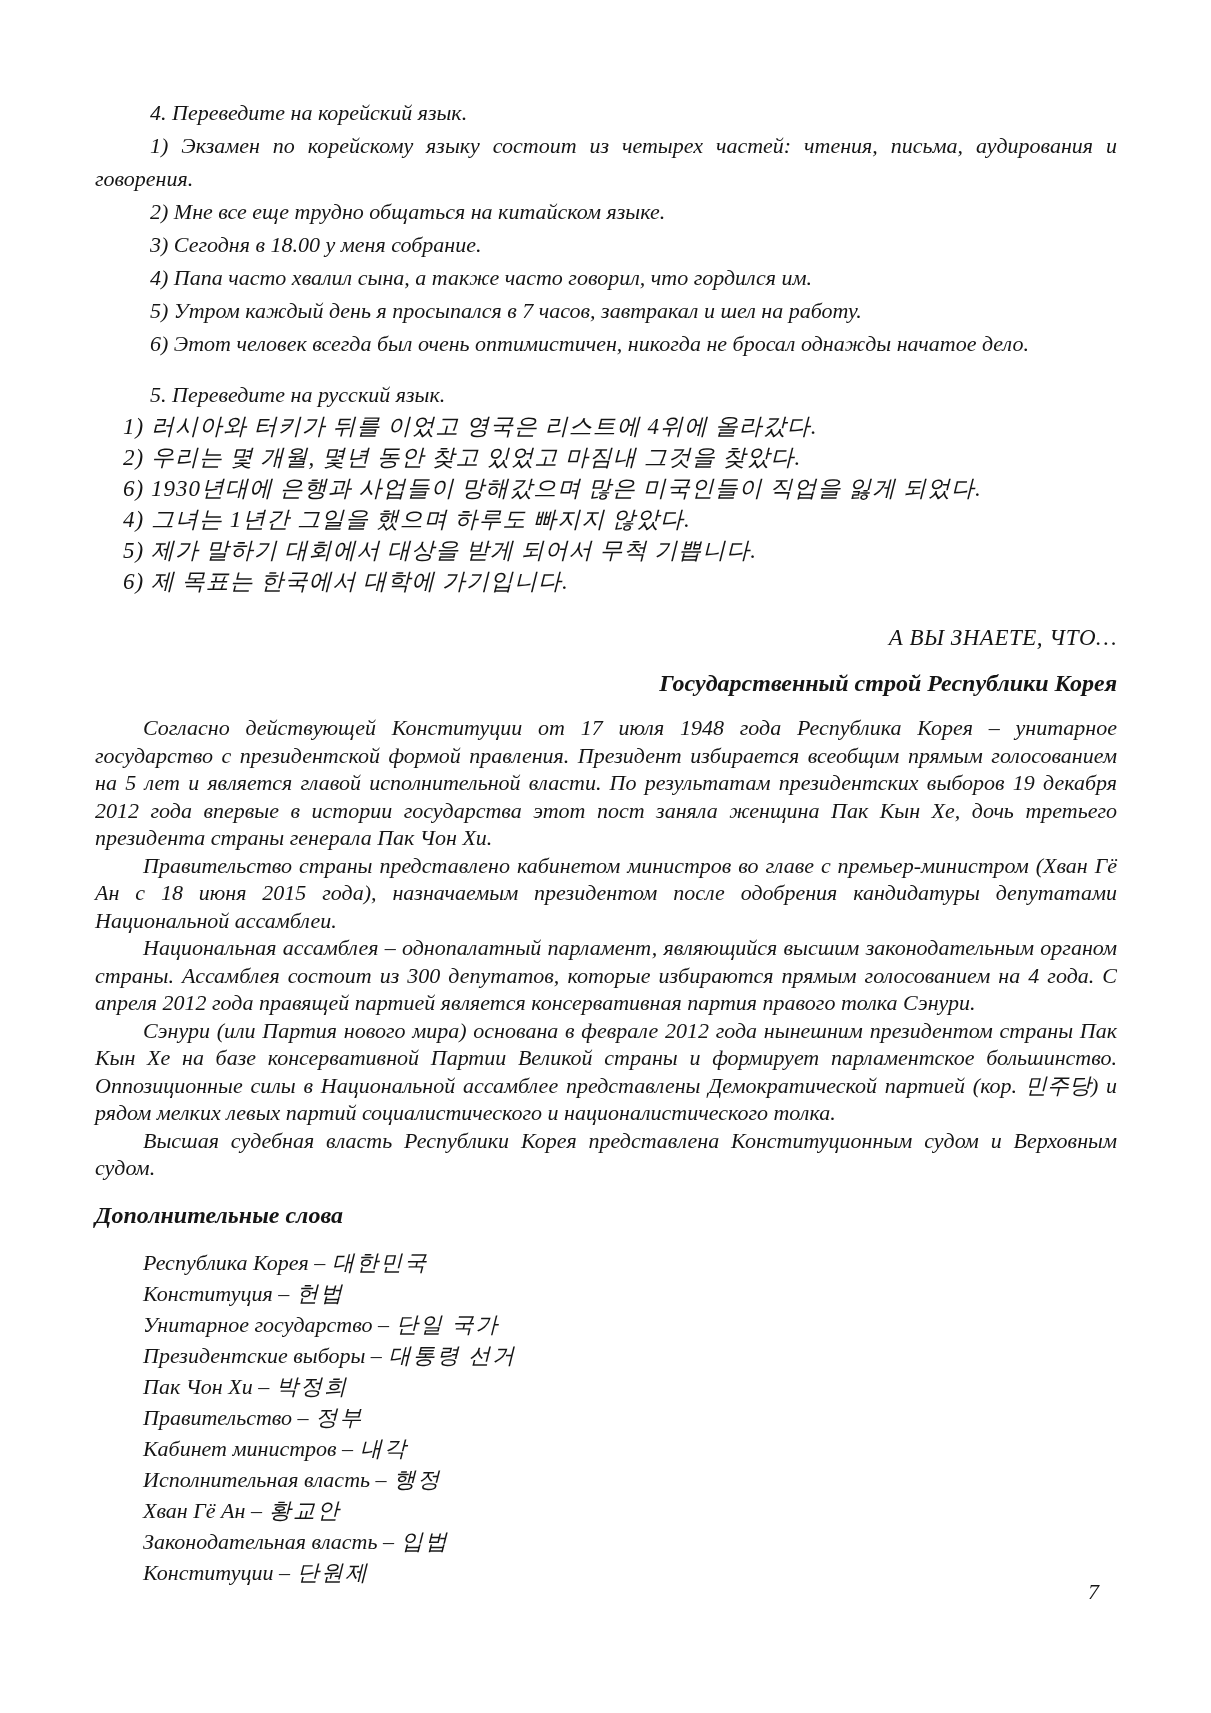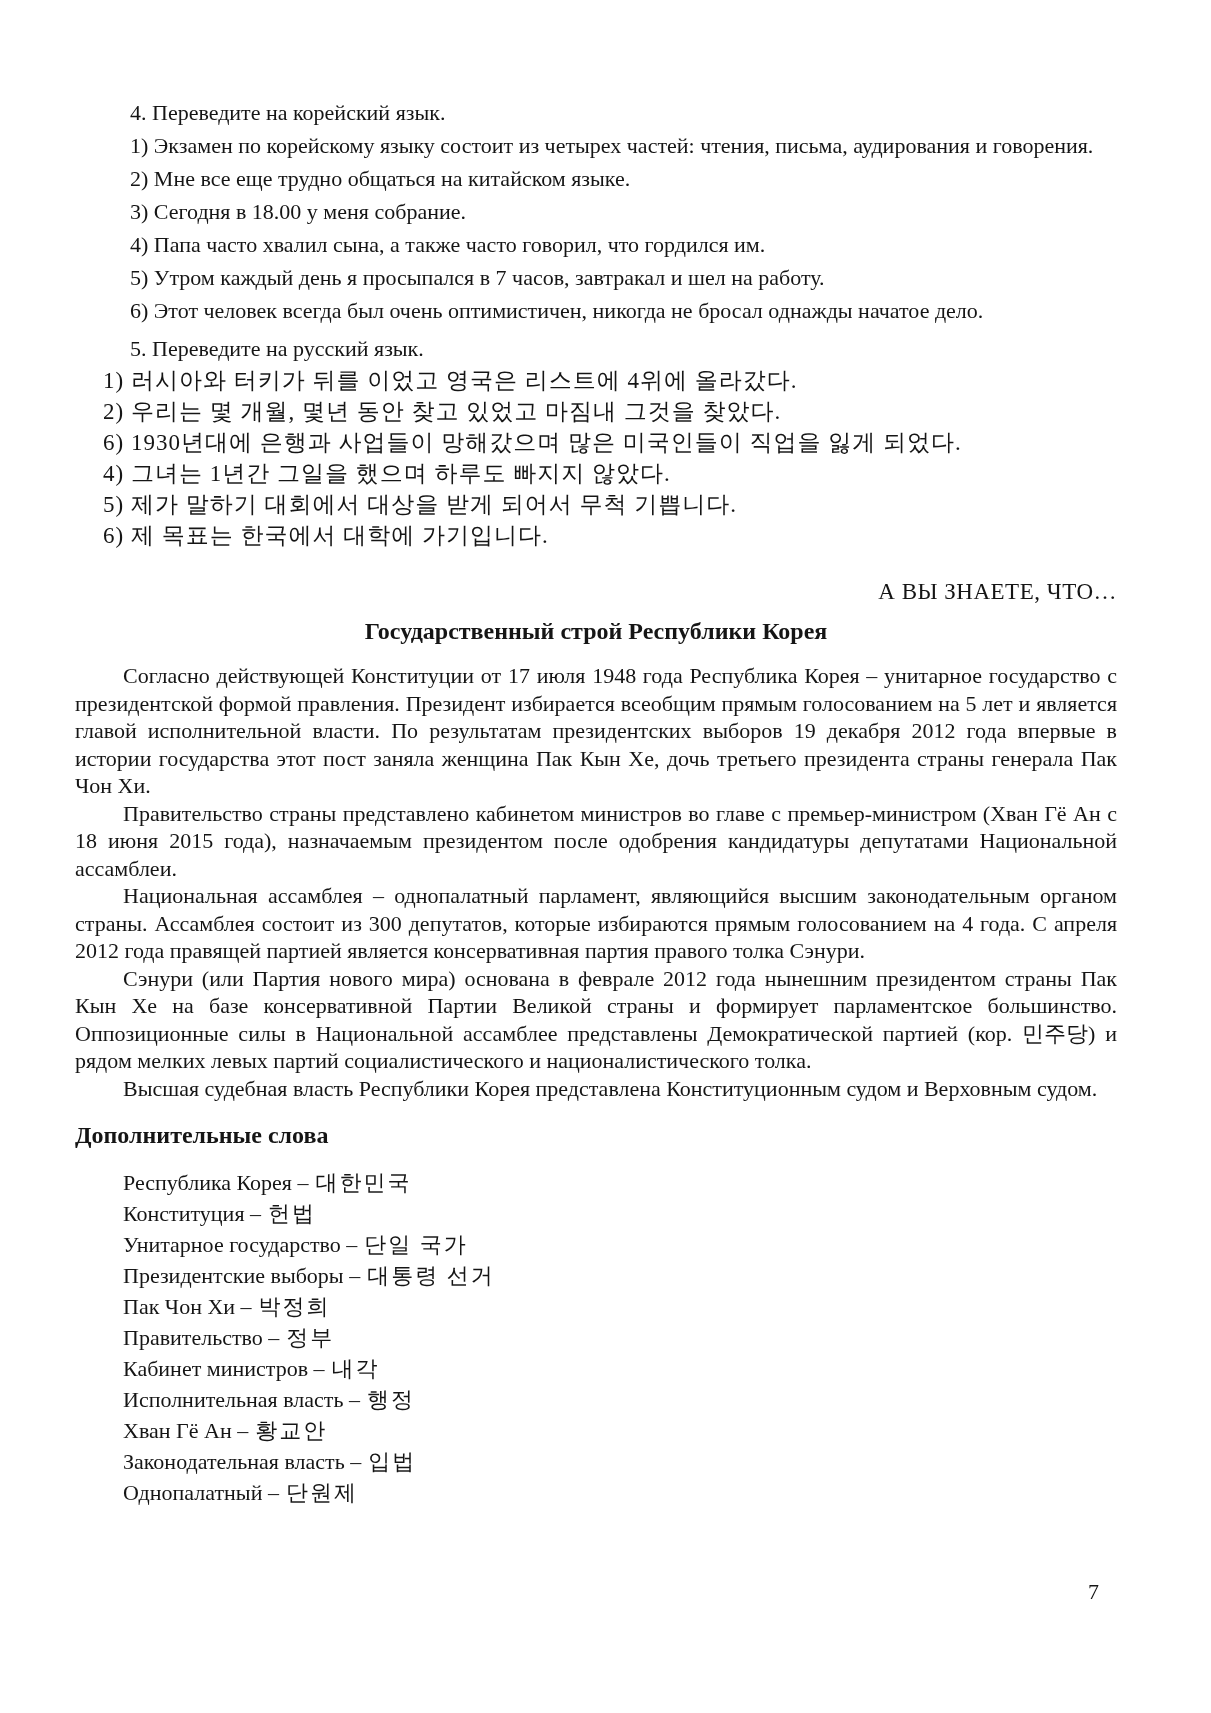--- a/index.html
+++ b/index.html
@@ -11,40 +11,41 @@
     width: 1211px;
     height: 1713px;
     position: relative;
     font-family: "Liberation Serif", "DejaVu Serif", serif;
     color: #151515;
     overflow: hidden;
   }
   .page {
     position: absolute;
     inset: 0;
-    padding: 96px 94px 0 75px;
+    padding: 96px 94px 0 95px;
     box-sizing: border-box;
+    font-style: italic;
   }
   
   .ex-title {
     font-size: 22px;
     line-height: 33px;
     margin: 0;
     text-indent: 55px;
     text-align: left;
   }
   .ex-item {
     font-size: 22px;
     line-height: 33px;
     margin: 0;
     text-indent: 55px;
     text-align: justify;
   }
   .ex5-title {
-    margin-top: 5px;
+    margin-top: 18px;
   }
   .ko-item {
     font-size: 23px;
     line-height: 31px;
     margin: 0;
     text-indent: 28px;
     text-align: left;
     letter-spacing: 1px;
   }
   
@@ -52,23 +53,23 @@
     font-size: 23px;
     font-weight: normal;
     text-align: right;
     line-height: 31px;
     margin: 25px 0 0 0;
     letter-spacing: 0.5px;
   }
   .info-subheading {
     font-size: 24px;
     font-weight: bold;
-    text-align: center;
+    text-align: right;
     line-height: 31px;
-    margin: 9px 0 0 0;
+    margin: 15px 0 0 0;
   }
   .para {
     font-size: 22px;
     line-height: 27.5px;
     margin: 0;
     text-indent: 48px;
     text-align: justify;
   }
   .para-first {
     margin-top: 15px;
@@ -144,19 +145,19 @@
       <p class="vocab-item"><span class="vocab-ru">Республика Корея –</span><span class="vocab-ko">대한민국</span></p>
       <p class="vocab-item"><span class="vocab-ru">Конституция –</span><span class="vocab-ko">헌법</span></p>
       <p class="vocab-item"><span class="vocab-ru">Унитарное государство –</span><span class="vocab-ko">단일 국가</span></p>
       <p class="vocab-item"><span class="vocab-ru">Президентские выборы –</span><span class="vocab-ko">대통령 선거</span></p>
       <p class="vocab-item"><span class="vocab-ru">Пак Чон Хи –</span><span class="vocab-ko">박정희</span></p>
       <p class="vocab-item"><span class="vocab-ru">Правительство –</span><span class="vocab-ko">정부</span></p>
       <p class="vocab-item"><span class="vocab-ru">Кабинет министров –</span><span class="vocab-ko">내각</span></p>
       <p class="vocab-item"><span class="vocab-ru">Исполнительная власть –</span><span class="vocab-ko">행정</span></p>
       <p class="vocab-item"><span class="vocab-ru">Хван Гё Ан –</span><span class="vocab-ko">황교안</span></p>
       <p class="vocab-item"><span class="vocab-ru">Законодательная власть –</span><span class="vocab-ko">입법</span></p>
-      <p class="vocab-item"><span class="vocab-ru">Однопалатный –</span><span class="vocab-ko">단원제</span></p>
+      <p class="vocab-item"><span class="vocab-ru">Конституции –</span><span class="vocab-ko">단원제</span></p>
     </div>
   </section>
 
   <div class="page-number">7</div>
 
 </div>
 
 </body></html>

